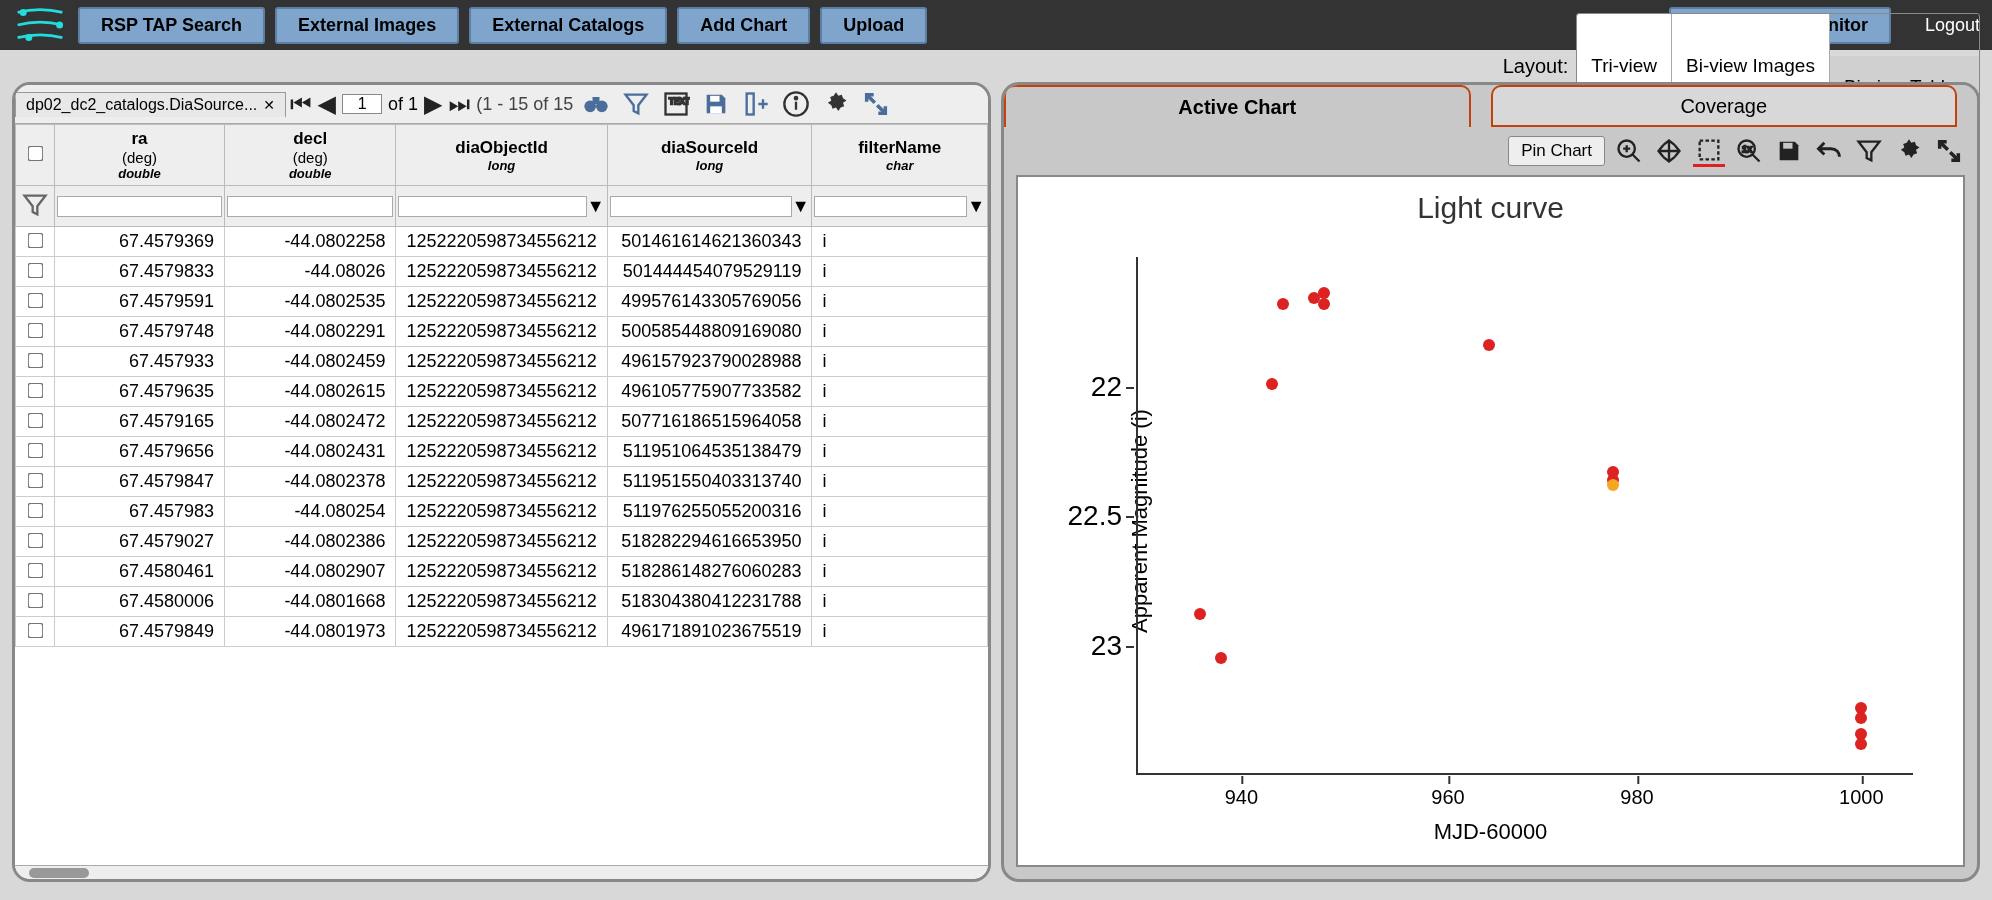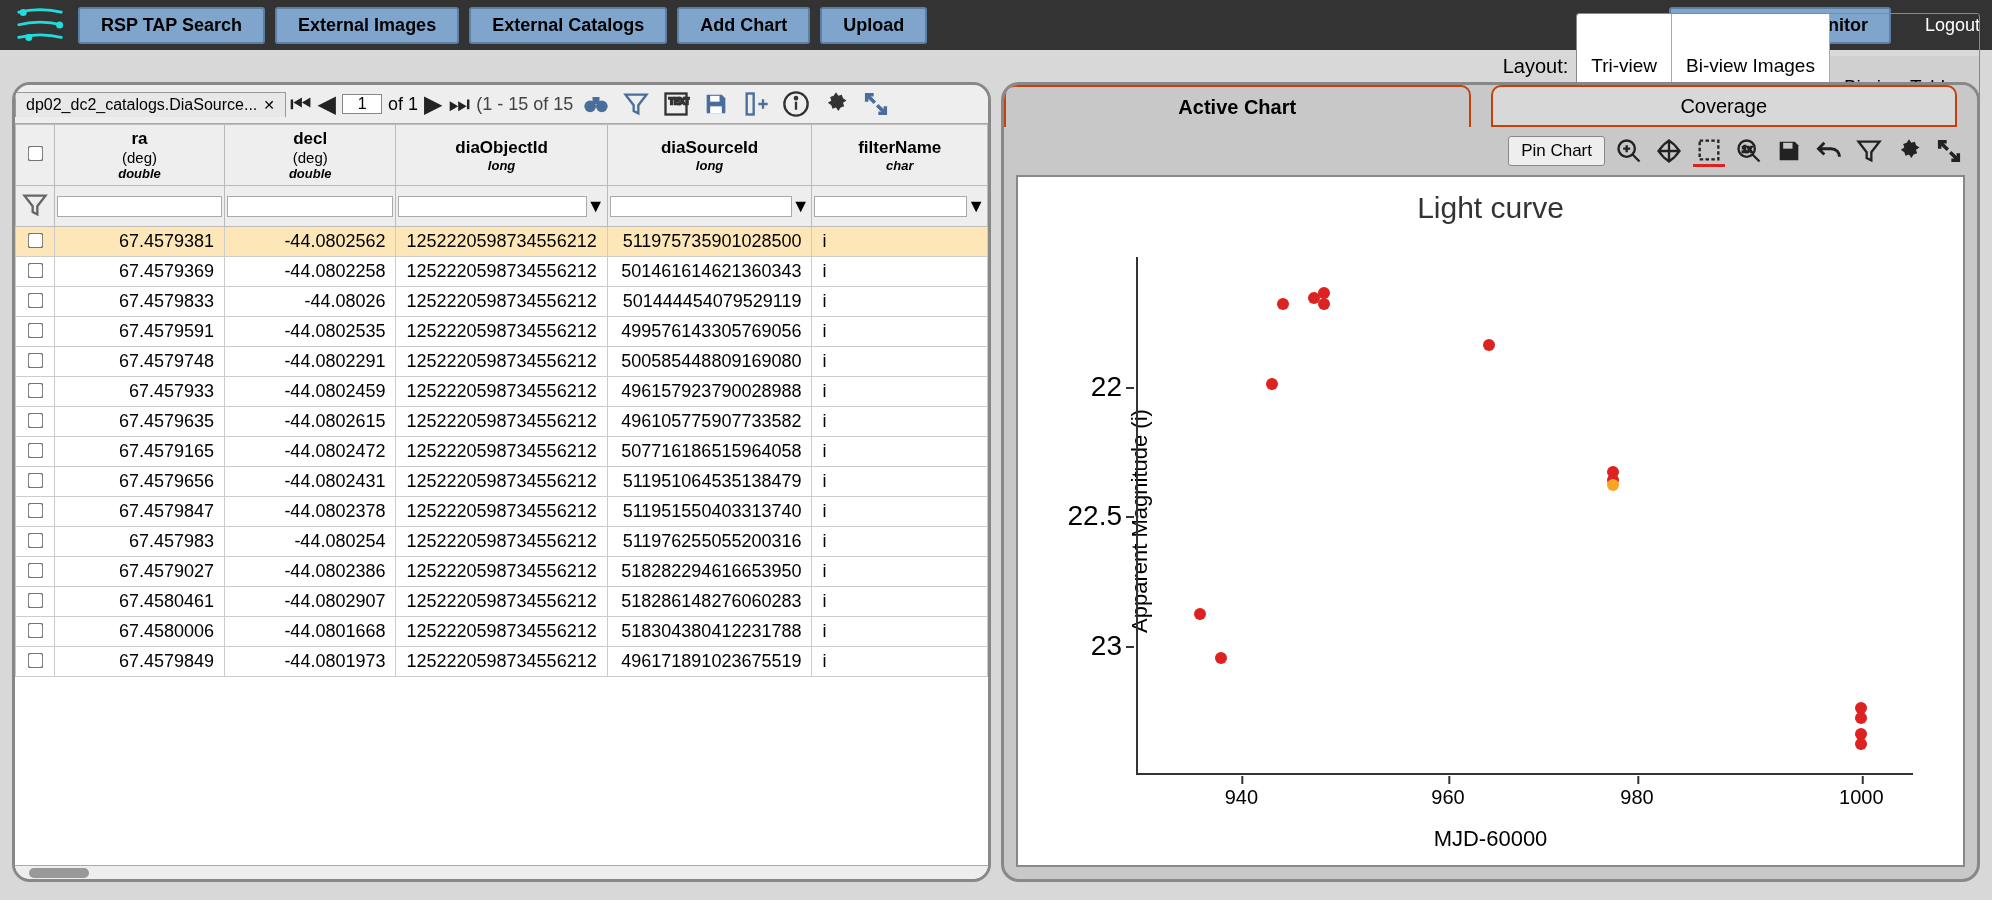--- a/index.html
+++ b/index.html
@@ -54,21 +54,21 @@
   .tico { width: 32px; height: 32px; cursor: pointer; display: inline-flex; align-items: center; justify-content: center; }
   .tico svg { width: 28px; height: 28px; }
   .tico.sel { border-bottom: 3px solid #d22; }
   .chart-area { flex: 1; background: #fff; margin: 0 12px 12px 12px; border: 2px solid #888; position: relative; }
   .chart-title { text-align: center; font-size: 30px; padding: 14px 0; color: #333; }
   .plot { position: absolute; left: 120px; right: 50px; top: 80px; bottom: 90px; }
   .axis-y { position: absolute; left: 60px; top: 80px; bottom: 90px; width: 60px; }
   .axis-y-label { position: absolute; left: 10px; top: 50%; transform: translateY(-50%) rotate(-90deg); transform-origin: center; font-size: 22px; white-space: nowrap; }
   .axis-line-y { position: absolute; left: 118px; top: 80px; bottom: 90px; width: 2px; background: #333; }
   .axis-line-x { position: absolute; left: 118px; right: 50px; bottom: 90px; height: 2px; background: #333; }
-  .axis-x-label { position: absolute; bottom: 13px; left: 50%; transform: translateX(-50%); font-size: 22px; text-align: center; }
+  .axis-x-label { position: absolute; bottom: 20px; left: 50%; transform: translateX(-50%); font-size: 22px; text-align: center; }
   .ytick { position: absolute; right: 16px; font-size: 28px; transform: translateY(-50%); }
   .ytick::after { content: ''; position: absolute; right: -12px; top: 50%; width: 8px; height: 2px; background: #333; }
   .xtick { position: absolute; bottom: -34px; font-size: 20px; transform: translateX(-50%); }
   .xtick::before { content: ''; position: absolute; left: 50%; top: -10px; width: 2px; height: 8px; background: #333; }
   .pt { position: absolute; width: 12px; height: 12px; border-radius: 50%; transform: translate(-50%, -50%); }
 </style>
 </head>
 <body>
 
 <div class="topbar">
@@ -205,28 +205,20 @@
               </td>
             <td>
                 <div class="dd">
                   <input style="">
                   <span>▼</span>
                 </div>
               </td>
           </tr>
         </thead>
         <tbody id="tbody">
-            <tr class="selected">
-              <td class="chk"><input type="checkbox" style=""></td>
-    <td>67.4579381</td>
-    <td>-44.0802562</td>
-    <td>1252220598734556212</td>
-    <td>511975735901028500</td>
-    <td class="lalign">i</td>
-            </tr>
             <tr>
               <td class="chk"><input type="checkbox" style=""></td>
     <td>67.4579369</td>
     <td>-44.0802258</td>
     <td>1252220598734556212</td>
     <td>501461614621360343</td>
     <td class="lalign">i</td>
             </tr>
             <tr>
               <td class="chk"><input type="checkbox" style=""></td>

